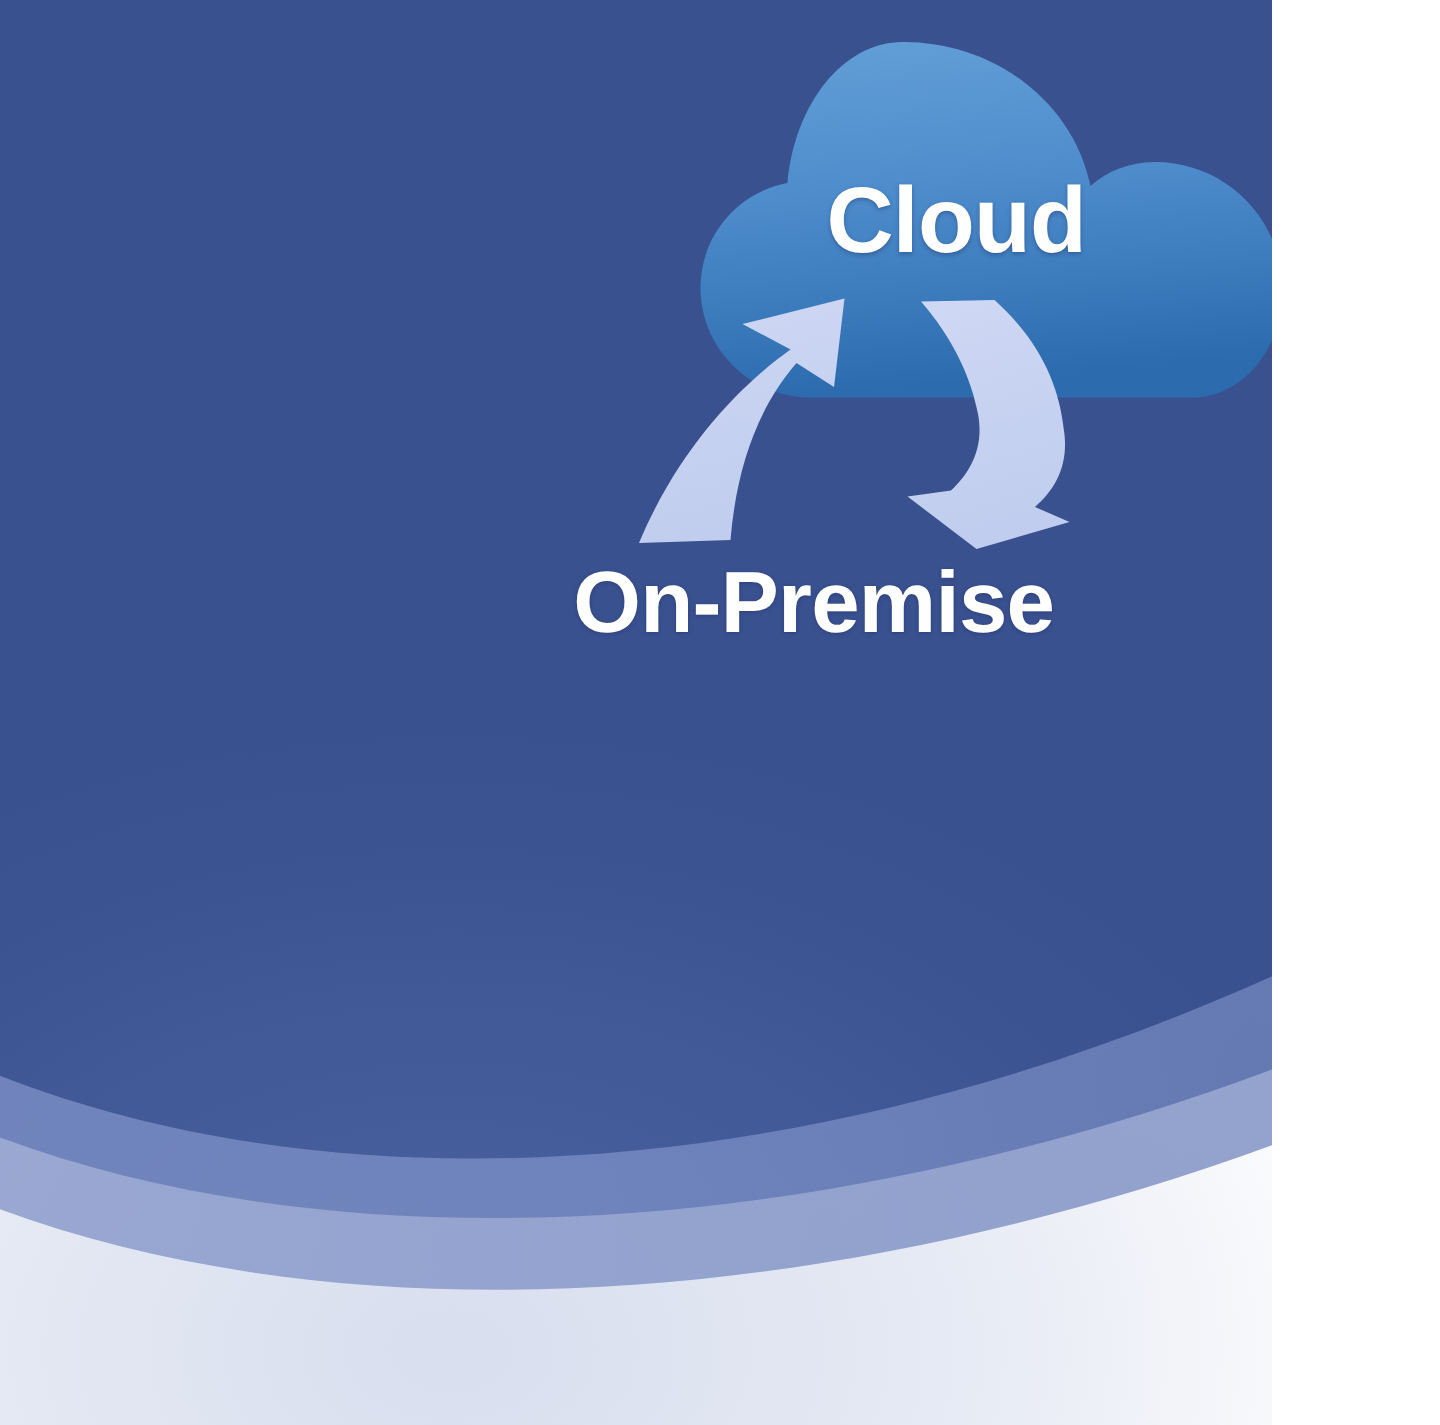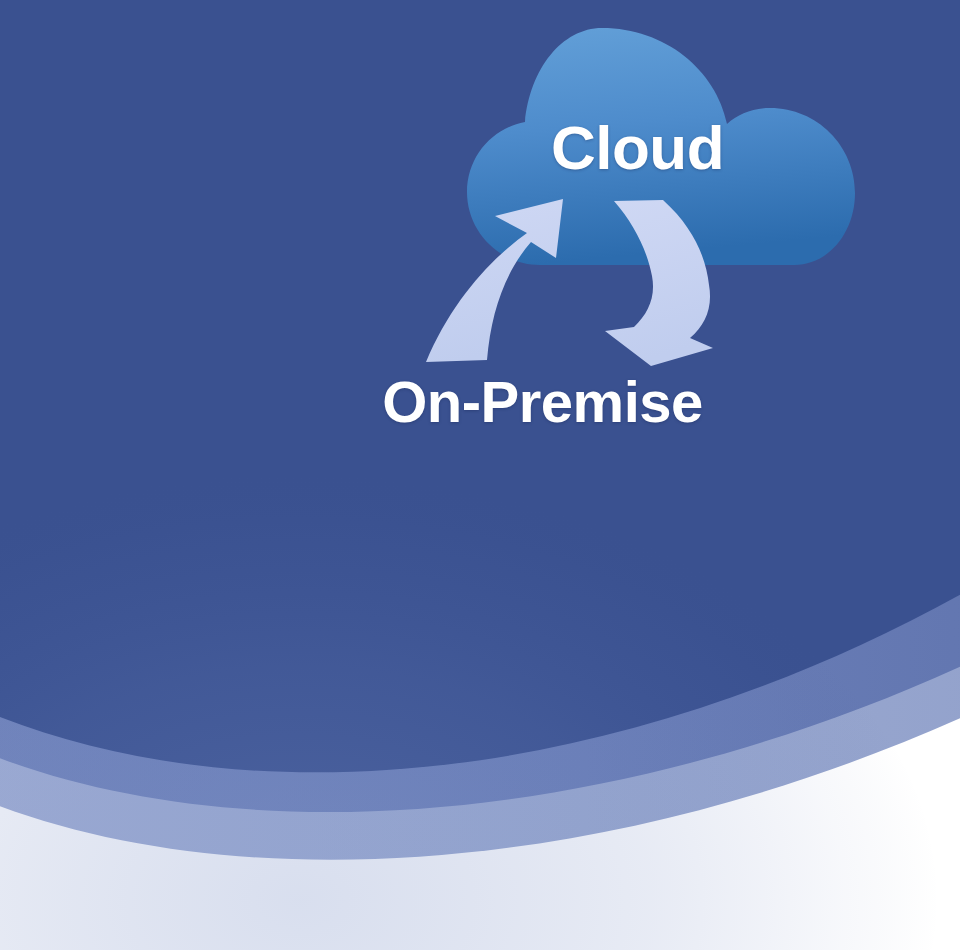--- a/index.html
+++ b/index.html
@@ -5,21 +5,21 @@
   html, body {
     margin: 0;
     padding: 0;
     background: #ffffff;
   }
   body {
     font-family: "Liberation Sans", sans-serif;
   }
   #slide {
     position: relative;
-    width: 960px;
+    width: 848px;
     height: 950px;
     overflow: hidden;
     background: #ffffff;
   }
   #slide svg.layer {
     position: absolute;
     top: 0;
     left: 0;
     width: 960px;
     height: 950px;

